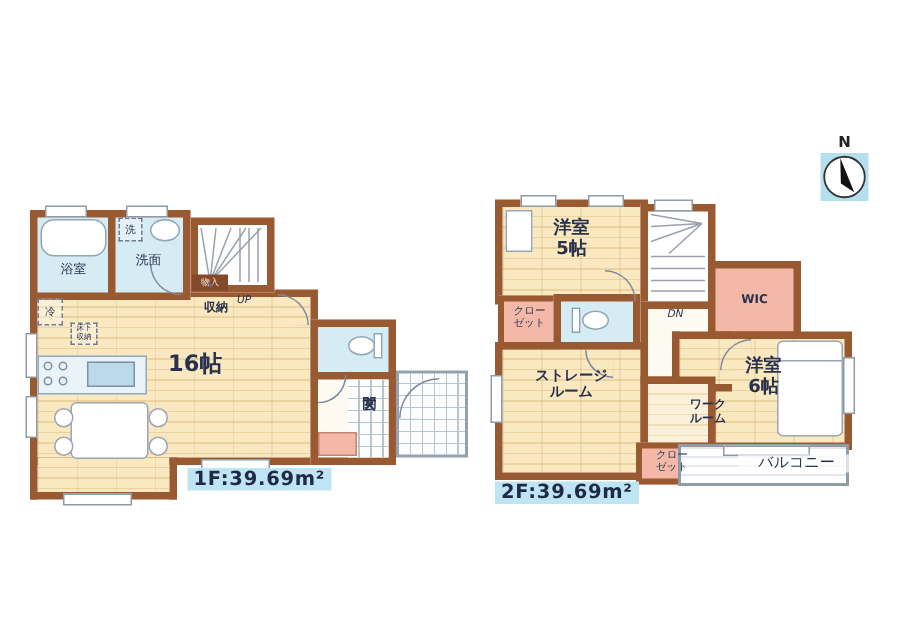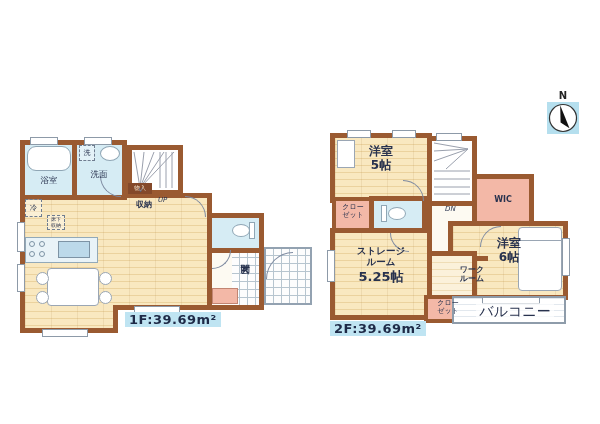--- a/index.html
+++ b/index.html
@@ -84,20 +84,21 @@
     <div class="abs" style="left:39px;top:251px;width:6px;height:6px;border:1px solid #7d93a5;border-radius:50%;z-index:3;"></div>
     <div class="abs" style="left:58px;top:241px;width:32px;height:17px;background:#bcd9ea;border:1px solid #7d93a5;z-index:3;"></div>
 
     <div class="fixture" style="left:47px;top:268px;width:52px;height:38px;border-radius:4px;border-color:#9aa6b4;"></div>
     <div class="chair" style="left:36px;top:272px;"></div>
     <div class="chair" style="left:36px;top:291px;"></div>
     <div class="chair" style="left:99px;top:272px;"></div>
     <div class="chair" style="left:99px;top:291px;"></div>
 
     <div class="lbl b" style="left:98px;top:234px;width:64px;font-size:15px;">
+      <div>16帖</div>
     </div>
 
     <div class="room wet" style="left:207px;top:213px;width:57px;height:40px;"></div>
     <div class="fixture" style="left:232px;top:224px;width:18px;height:13px;border-radius:50%;"></div>
     <div class="fixture" style="left:249px;top:222px;width:6px;height:17px;"></div>
 
     <div class="room hall" style="left:207px;top:248px;width:57px;height:62px;"></div>
     <div class="abs tiles" style="left:232px;top:253px;width:27px;height:52px;z-index:2;"></div>
     <div class="abs pink" style="left:212px;top:288px;width:26px;height:16px;z-index:3;border:1px solid #c28572;"></div>
     <div class="lbl b" style="left:240px;top:257px;font-size:9px;writing-mode:vertical-rl;">玄関</div>
@@ -157,38 +158,37 @@
       <div>ゼット</div>
     </div>
     <div class="room wet" style="left:369px;top:196px;width:58px;height:37px;"></div>
     <div class="fixture" style="left:388px;top:207px;width:18px;height:13px;border-radius:50%;"></div>
     <div class="fixture" style="left:381px;top:205px;width:6px;height:17px;"></div>
 
     <div class="room planks" style="left:330px;top:228px;width:102px;height:92px;"></div>
     <div class="lbl b" style="left:338px;top:246px;width:86px;font-size:9.5px;">
       <div>ストレージ</div>
       <div>ルーム</div>
-      <div style="font-size:13px;margin-top:2px;">5.25帖</div>
     </div>
 
     <div class="room planks-light" style="left:427px;top:251px;width:50px;height:56px;"></div>
     <div class="lbl b" style="left:450px;top:265px;width:44px;font-size:8px;">
       <div>ワーク</div>
       <div>ルーム</div>
     </div>
 
     <div class="room pink" style="left:424px;top:295px;width:48px;height:28px;border-width:4px;"></div>
     <div class="lbl" style="left:428px;top:299px;width:40px;font-size:7px;">
       <div>クロー</div>
       <div>ゼット</div>
     </div>
 
     <div class="abs" style="left:452px;top:296px;width:114px;height:28px;border:2px solid #8e9caa;z-index:1;
         background:repeating-linear-gradient(0deg,#fff 0 5px,#e2e8ee 5px 6px);"></div>
-    <div class="lbl" style="left:476px;top:303px;width:78px;font-size:14px;background:rgba(255,255,255,.7);">バルコニー</div>
+    <div class="lbl" style="left:492px;top:303px;width:78px;font-size:10px;background:rgba(255,255,255,.7);">バルコニー</div>
 
     <div class="arc" style="left:403px;top:180px;width:20px;height:20px;transform:rotate(180deg);"></div>
     <div class="arc" style="left:480px;top:226px;width:20px;height:20px;transform:rotate(90deg);"></div>
     <div class="arc" style="left:390px;top:233px;width:18px;height:18px;"></div>
 
     <div class="window" style="left:347px;top:130px;width:22px;height:6px;"></div>
     <div class="window" style="left:392px;top:130px;width:22px;height:6px;"></div>
     <div class="window" style="left:436px;top:133px;width:24px;height:6px;"></div>
     <div class="window" style="left:327px;top:250px;width:6px;height:30px;"></div>
     <div class="window" style="left:562px;top:238px;width:6px;height:36px;"></div>

